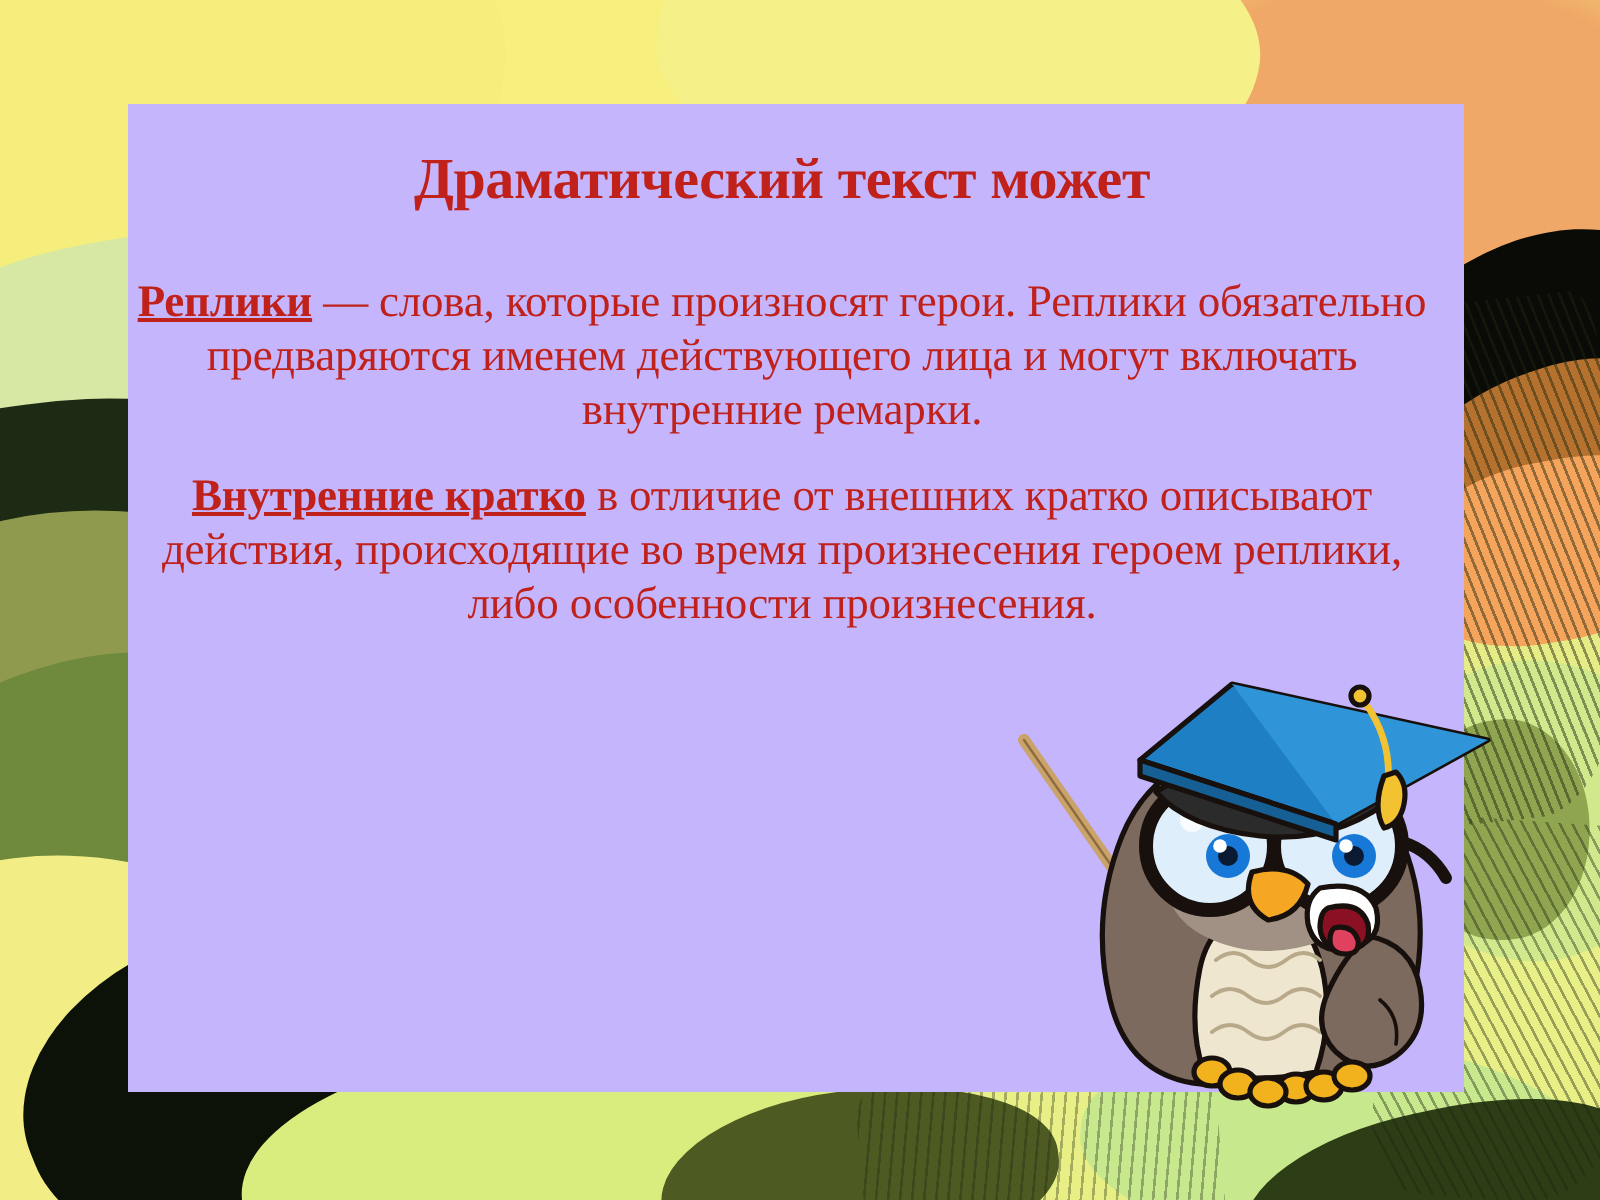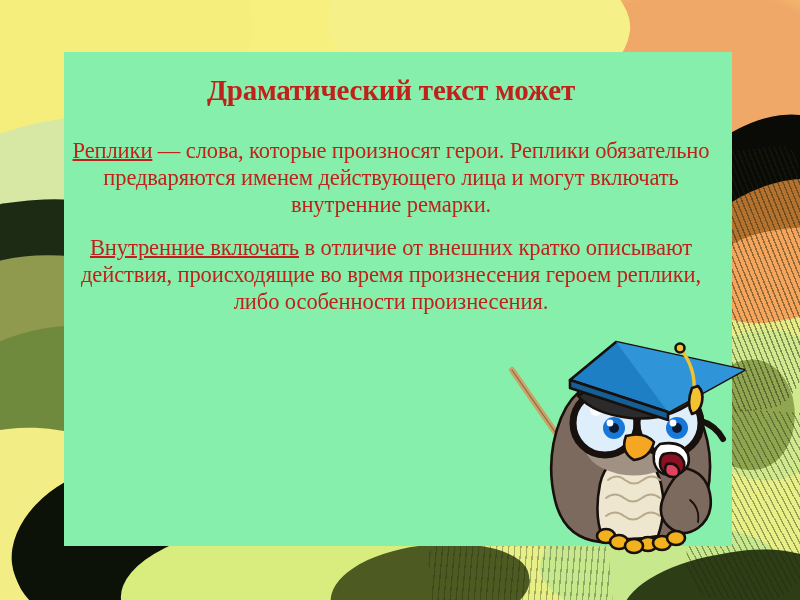--- a/index.html
+++ b/index.html
@@ -185,21 +185,21 @@
     opacity: .75;
   }
 
   
   #panel {
     position: absolute;
     left: 64px;
     top: 52px;
     width: 668px;
     height: 494px;
-    background: #86efac;
+    background: #c4b5fd;
     box-sizing: border-box;
     padding: 22px 18px 10px 4px;
     overflow: hidden;
   }
 
   #title {
     margin: 0 0 6px 0;
     text-align: center;
     color: #c0211a;
     font-weight: bold;
@@ -213,21 +213,21 @@
     text-align: center;
     color: #c0211a;
     font-size: 22.5px;
     line-height: 1.20;
     letter-spacing: -0.1px;
   }
   #para1 { margin-top: 30px; }
   #para2 { margin-top: 16px; }
 
   .term {
-    font-weight: normal;
+    font-weight: bold;
     text-decoration: underline;
     text-underline-offset: 1px;
   }
 
   
   #owl {
     position: absolute;
     left: 508px;
     top: 322px;
     width: 250px;
@@ -270,21 +270,21 @@
 
     <h1 id="title">
       <span>Драматический текст может</span><br>
     </h1>
 
     <p class="para" id="para1">
       <span class="term">Реплики</span><span> — слова, которые произносят герои. Реплики обязательно предваряются именем действующего лица и могут включать внутренние ремарки.</span>
     </p>
 
     <p class="para" id="para2">
-      <span class="term">Внутренние включать</span><span> в отличие от внешних кратко описывают действия, происходящие во время произнесения героем реплики, либо особенности произнесения.</span>
+      <span class="term">Внутренние кратко</span><span> в отличие от внешних кратко описывают действия, происходящие во время произнесения героем реплики, либо особенности произнесения.</span>
     </p>
 
   </div>
 
   <div id="owl">
     <svg viewBox="0 0 250 238" xmlns="http://www.w3.org/2000/svg">
       <g stroke="#17100d" stroke-width="2.6" stroke-linejoin="round" stroke-linecap="round">
 
         <g>
           <line x1="4" y1="48" x2="86" y2="166" stroke="#c9a36a" stroke-width="6"></line>

